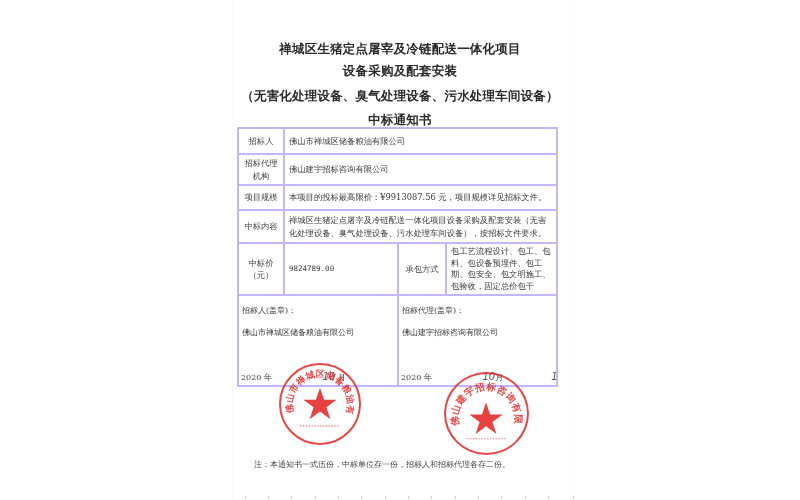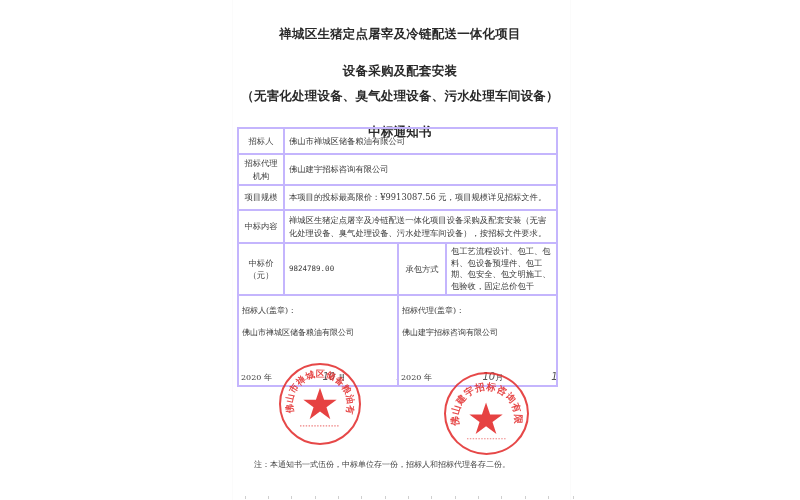--- a/index.html
+++ b/index.html
@@ -5,24 +5,24 @@
     html, body { margin: 0; padding: 0; }
     body {
       width: 800px; height: 500px; background: #ffffff; position: relative; overflow: hidden;
       font-family: "DejaVu Serif", serif; color: #333;
     }
     .title-line {
       position: absolute; left: 0; width: 800px; text-align: center;
       font-family: "DejaVu Sans", sans-serif; font-weight: bold; font-size: 12.5px; color: #2a2a2a;
       letter-spacing: 0.2px;
     }
-    #t1 { top: 26px; }
+    #t1 { top: 41px; }
     #t2 { top: 63px; }
     #t3 { top: 88px; }
-    #t4 { top: 124px; }
+    #t4 { top: 112px; }
 
     .notice-table {
       position: absolute; left: 237px; top: 127px; width: 319px;
       border-collapse: collapse; table-layout: fixed;
       font-size: 8.3px; color: #3a3a3a;
     }
     .notice-table td {
       border: 2px solid #c4b5fd; padding: 2px 4px; vertical-align: middle; line-height: 12.5px;
       overflow: hidden;
     }

